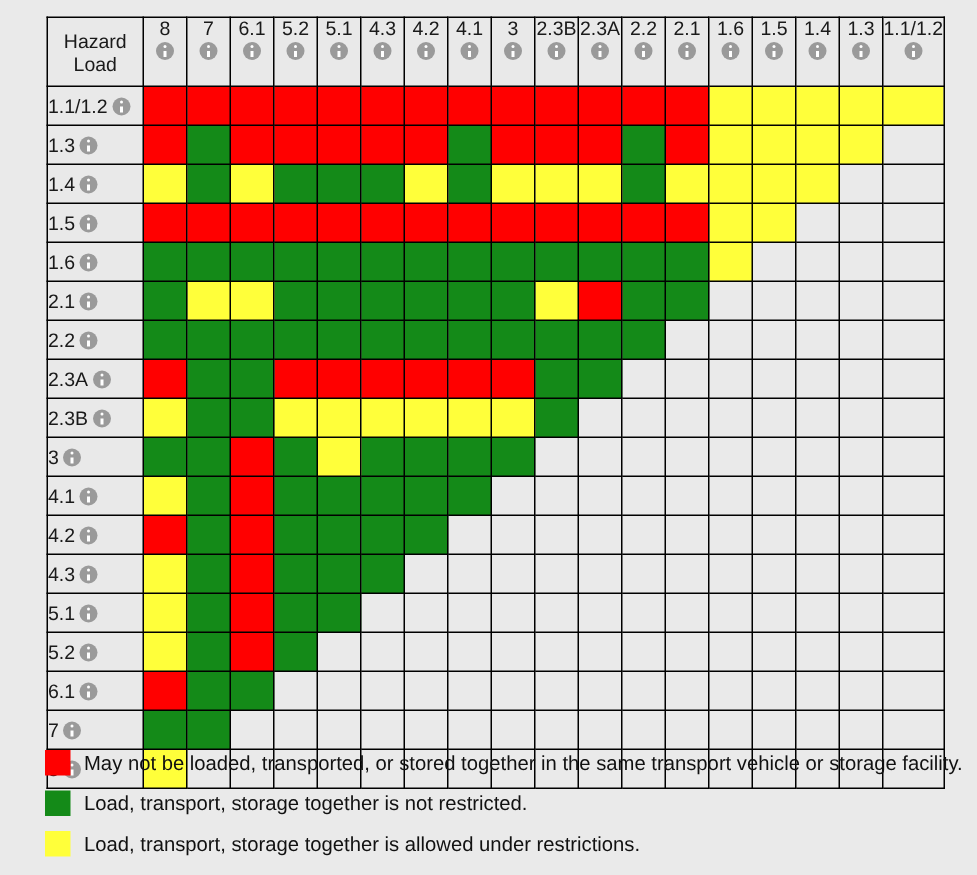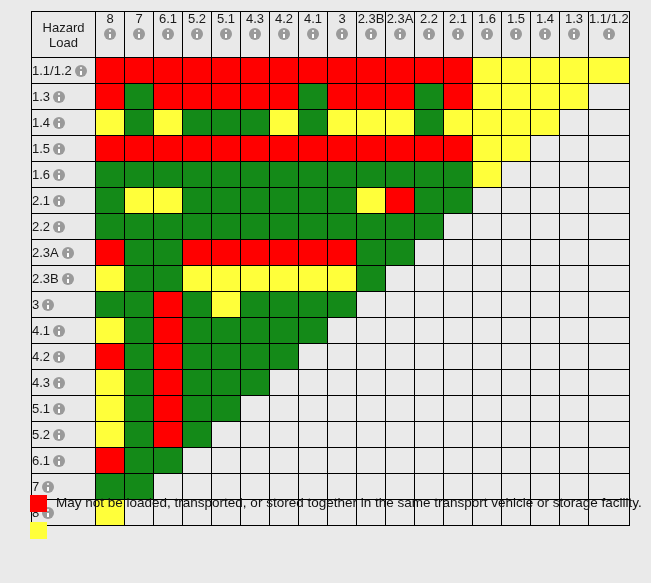--- a/index.html
+++ b/index.html
@@ -126,20 +126,21 @@
 
   
   #legend {
     position: absolute;
     left: 30px;
     top: 495px;
     width: 600px;
   }
   .legend-row {
     display: flex;
+    align-items: center;
     height: 27px;
   }
   .legend-swatch {
     width: 17px;
     height: 17px;
     flex: 0 0 17px;
     margin-right: 9px;
   }
   .legend-swatch.red    { background: #ff0000; }
   .legend-swatch.green  { background: #148a18; }
@@ -617,15 +618,20 @@
       </tbody>
   </table>
 </div>
 
 <div id="legend">
     <div class="legend-row">
       <span class="legend-swatch red"></span>
       <span class="legend-text">May not be loaded, transported, or stored together in the same transport vehicle or storage facility.</span>
     </div>
     <div class="legend-row">
+      <span class="legend-swatch green"></span>
+      <span class="legend-text">Load, transport, storage together is not restricted.</span>
+    </div>
+    <div class="legend-row">
       <span class="legend-swatch yellow"></span>
+      <span class="legend-text">Load, transport, storage together is allowed under restrictions.</span>
     </div>
   </div>
 
 </body></html>

